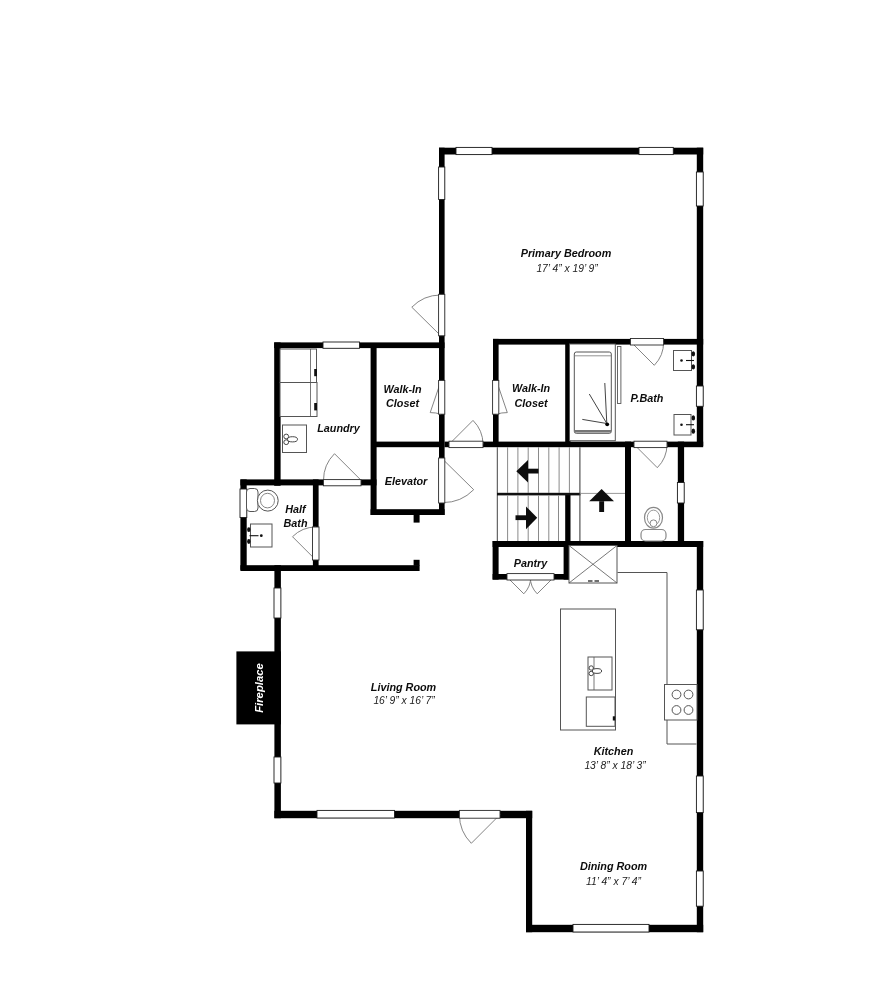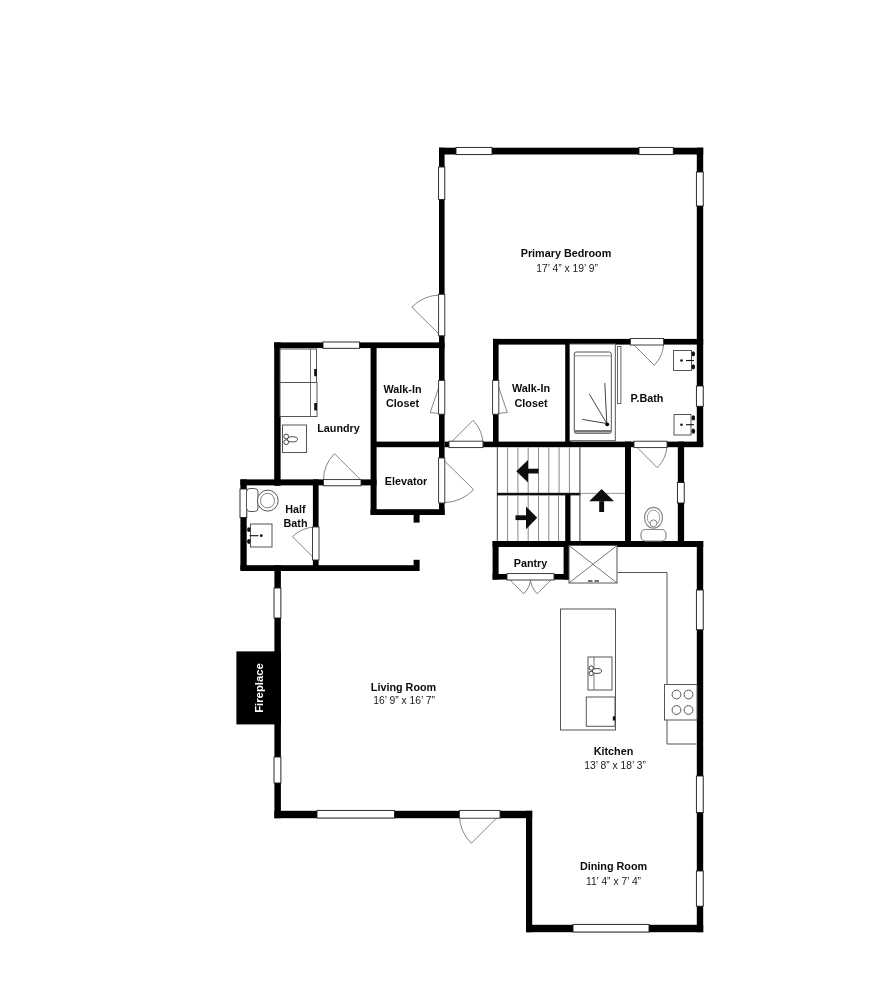--- a/index.html
+++ b/index.html
@@ -1,16 +1,16 @@
 <!DOCTYPE html>
 <html><head>
 <meta charset="utf-8">
 <style>
   html,body{margin:0;padding:0;background:#ffffff;}
-  .plan{width:894px;height:1000px;position:relative;}
+  .plan{width:894px;height:1000px;position:relative;font-style:italic;}
   text{font-family:"Liberation Sans", sans-serif;}
   .lbl{font-weight:bold;font-size:10.8px;fill:#0c0c0c;}
   .dim{font-size:10.3px;fill:#1a1a1a;}
 </style>
 </head>
 <body>
 <div class="plan">
 <svg width="894" height="1000" viewBox="0 0 894 1000" xmlns="http://www.w3.org/2000/svg">
 <rect x="0" y="0" width="894" height="1000" fill="#ffffff"></rect>
 

